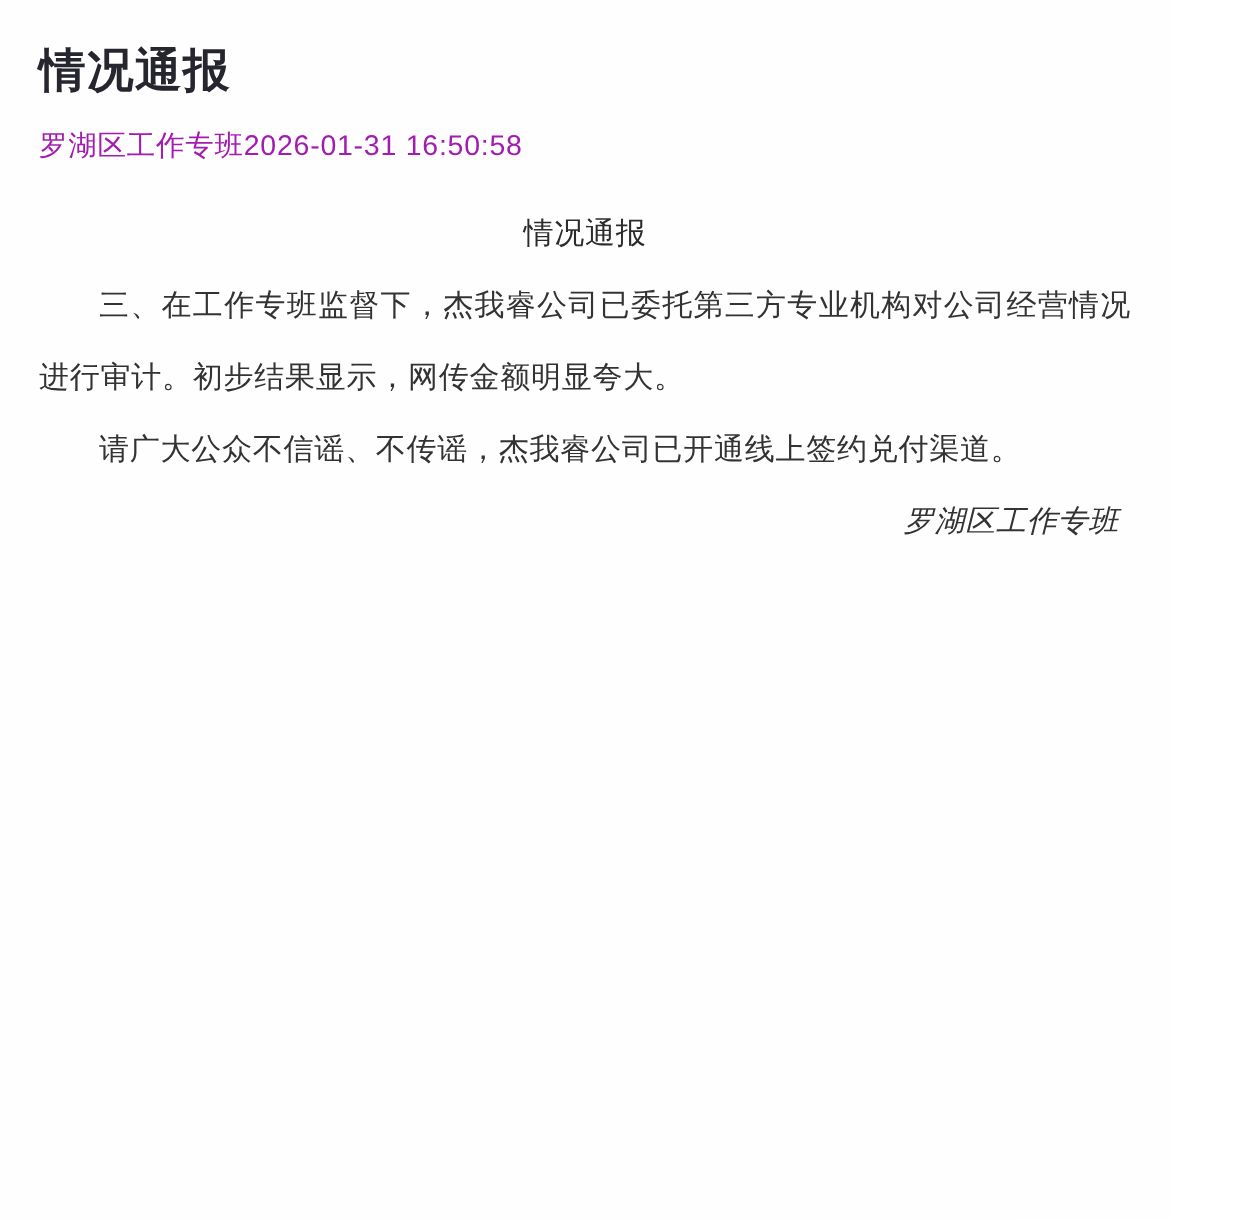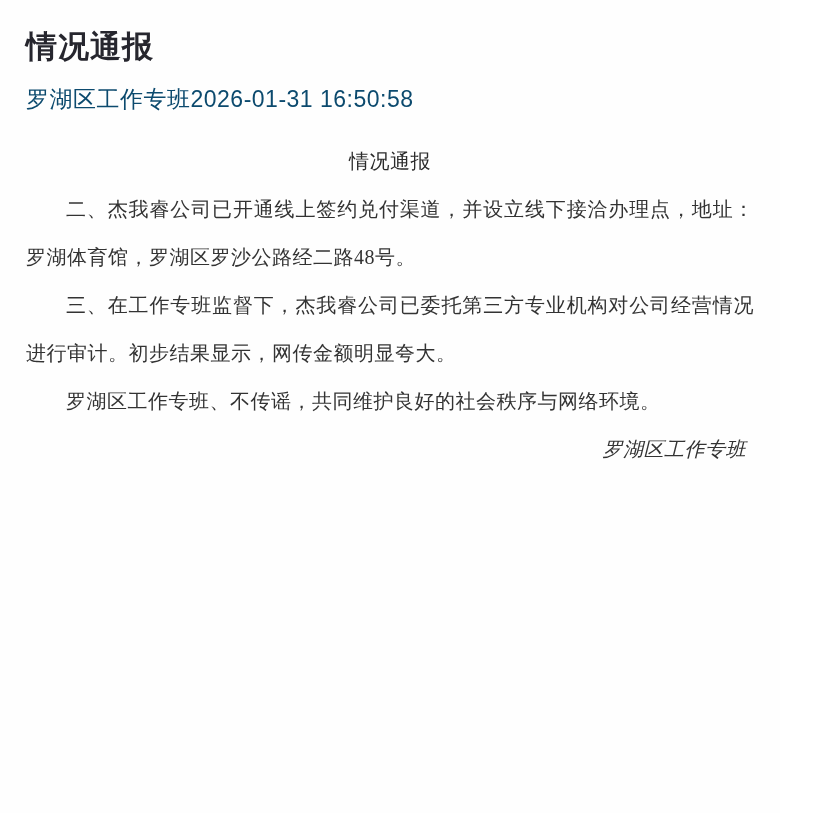--- a/index.html
+++ b/index.html
@@ -17,22 +17,22 @@
   .page-title {
     font-family: "Liberation Sans", "DejaVu Sans", sans-serif;
     font-size: 31px;
     font-weight: 700;
     color: #26262e;
     letter-spacing: 1px;
     margin: 4px 0 16px 0;
   }
   .meta-line {
     font-family: "Liberation Sans", "DejaVu Sans", sans-serif;
-    font-size: 23px;
-    color: #0c4a6e;
+    font-size: 19px;
+    color: #a21caf;
     letter-spacing: 0.5px;
     margin-bottom: 22px;
   }
   .doc-body {
     font-size: 20px;
     line-height: 48px;
     color: #333333;
     letter-spacing: 0.5px;
   }
   .doc-heading {
@@ -58,25 +58,24 @@
   <h1 class="page-title">情况通报</h1>
 
   <div class="meta-line">罗湖区工作专班2026-01-31 16:50:58</div>
 
   <div class="doc-body">
 
     <div class="doc-heading">情况通报</div>
 
 
 
-    <p>二、杰我睿公司已开通线上签约兑付渠道，并设立线下接洽办理点，地址：罗湖体育馆，罗湖区罗沙公路经二路48号。</p>
 
     <p>三、在工作专班监督下，杰我睿公司已委托第三方专业机构对公司经营情况进行审计。初步结果显示，网传金额明显夸大。</p>
 
 
 
-    <p>罗湖区工作专班、不传谣，共同维护良好的社会秩序与网络环境。</p>
+    <p>请广大公众不信谣、不传谣，杰我睿公司已开通线上签约兑付渠道。</p>
 
     <div class="doc-signature">罗湖区工作专班</div>
 
 
   </div>
 </div>
 
 </body></html>

